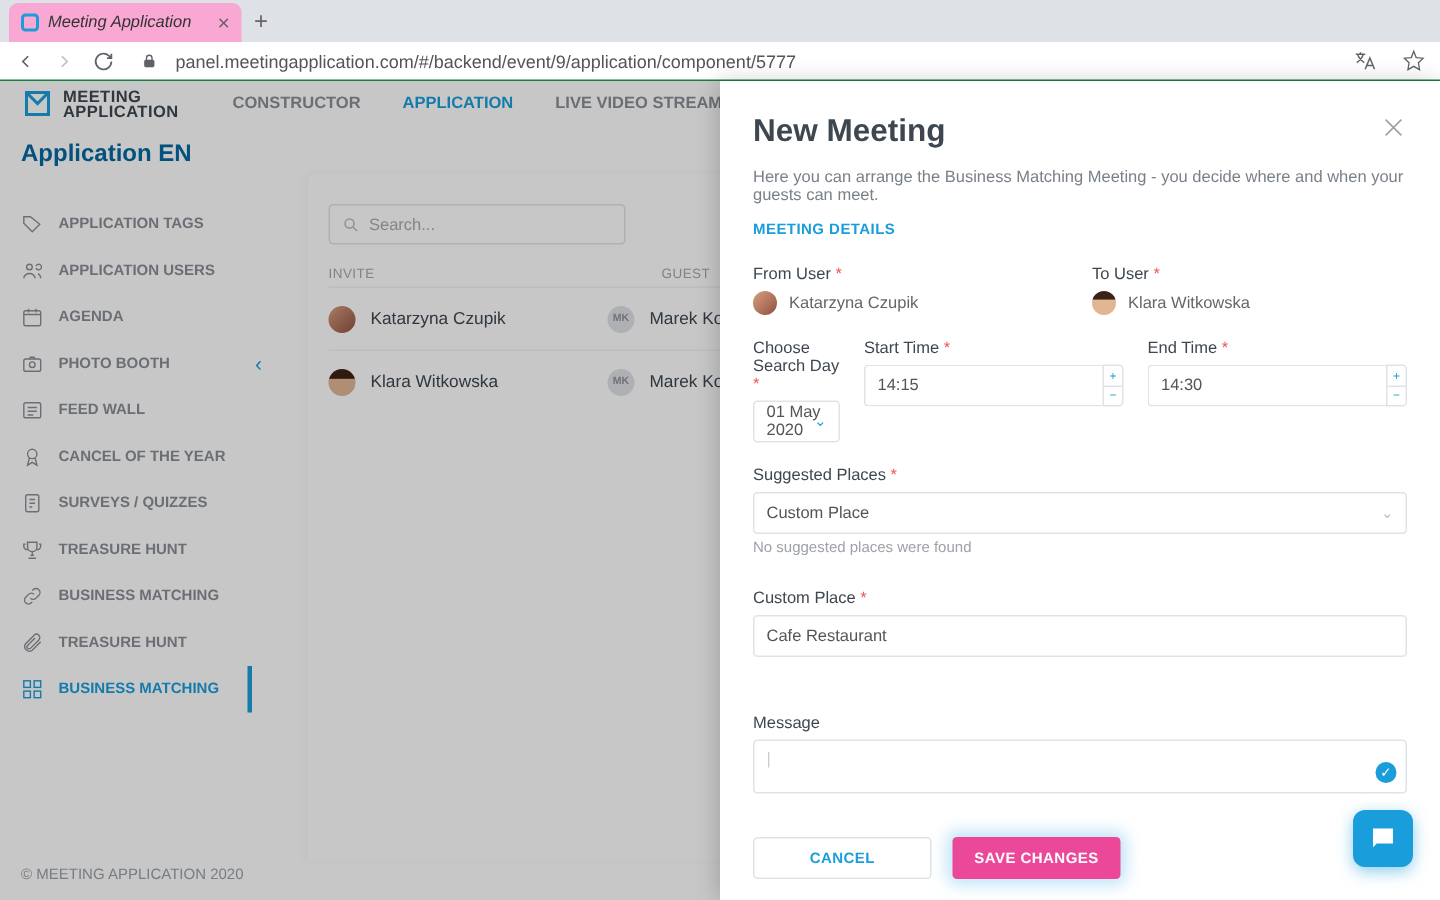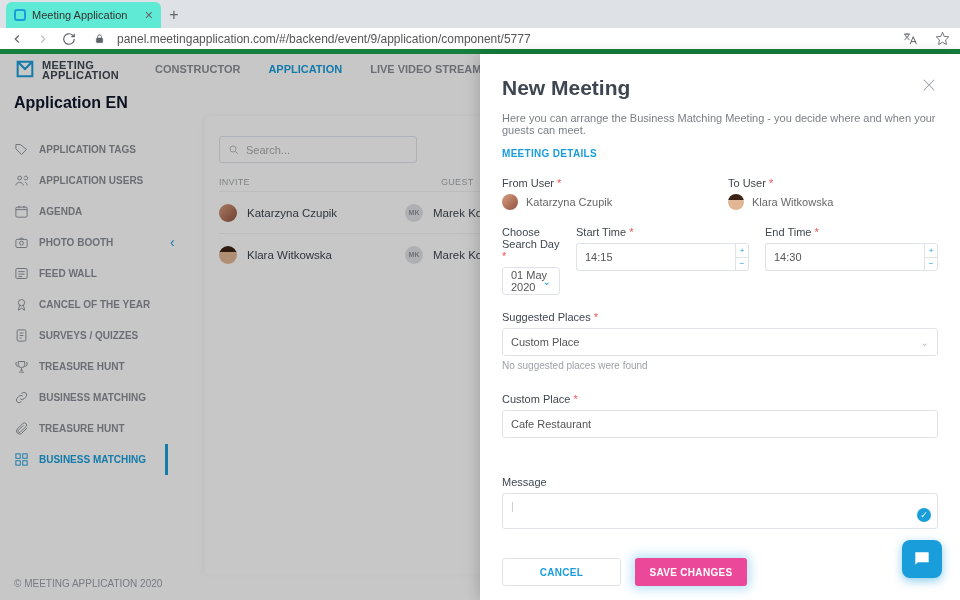--- a/index.html
+++ b/index.html
@@ -1,42 +1,42 @@
 <!DOCTYPE html>
 <html><head>
 <meta charset="utf-8">
 <style>
 * { box-sizing: border-box; margin: 0; padding: 0; }
 body { font-family: -apple-system, BlinkMacSystemFont, "Segoe UI", Arial, sans-serif; font-size: 13px; color: #333; background: #fff; width: 960px; height: 600px; overflow: hidden; position: relative; }
 
 
 .browser-chrome { background: #dee1e6; height: 28px; display: flex; align-items: flex-end; padding-left: 6px; }
-.tab { background: #5eead4; height: 26px; width: 155px; border-radius: 6px 6px 0 0; display: flex; align-items: center; padding: 0 8px; font-size: 11px; gap: 6px; }
+.tab { background: #f9a8d4; height: 26px; width: 155px; border-radius: 6px 6px 0 0; display: flex; align-items: center; padding: 0 8px; font-size: 11px; gap: 6px; font-style: italic; }
 .tab-icon { width: 12px; height: 12px; border: 2px solid #1a9edb; border-radius: 3px; }
 .tab-close { margin-left: auto; color: #666; font-size: 14px; line-height: 1; cursor: pointer; }
 .tab-new { width: 26px; text-align: center; color: #666; font-size: 16px; padding-bottom: 4px; }
-.url-bar { background: #fff; height: 26px; display: flex; align-items: center; padding: 0 10px; gap: 12px; border-bottom: 5px solid #15803d; }
+.url-bar { background: #fff; height: 26px; display: flex; align-items: center; padding: 0 10px; gap: 12px; border-bottom: 1px solid #15803d; }
 .url-bar svg { stroke: #5f6368; fill: none; }
 .lock-icon { width: 11px; height: 11px; }
 .url-text { font-size: 12px; color: #555; flex: 1; }
 .chrome-icon-right { margin-left: 6px; }
 
 
 .overlay { position: absolute; top: 54px; left: 0; right: 0; bottom: 0; background: rgba(0,0,0,0.22); }
 
 
 .app-top { position: absolute; top: 54px; left: 0; right: 0; height: 30px; display: flex; align-items: center; padding-left: 14px; }
 .logo { display: flex; align-items: flex-end; gap: 6px; }
 .logo-mark { width: 22px; height: 22px; }
 .logo-text { font-size: 11px; line-height: 10px; font-weight: 700; color: #3e4750; letter-spacing: 0.3px; }
 .nav-tabs { display: flex; gap: 28px; margin-left: 36px; font-size: 11px; font-weight: 600; }
 .nav-tab { color: #8a8f96; }
 .nav-tab.active { color: #1a9edb; }
 
-.app-title { position: absolute; top: 94px; left: 14px; font-size: 16px; font-weight: 600; color: #0f172a; }
+.app-title { position: absolute; top: 94px; left: 14px; font-size: 16px; font-weight: 600; color: #0369a1; }
 
 
 .sidebar { position: absolute; top: 134px; left: 0; width: 168px; bottom: 0; }
 .side-item { display: flex; align-items: center; gap: 10px; height: 31px; padding-left: 14px; font-size: 10px; font-weight: 600; color: #8a8f96; cursor: pointer; text-align: right; }
 .side-item.active { color: #1a9edb; border-right: 3px solid #1a9edb; }
 .side-icon { width: 15px; height: 15px; display: flex; align-items: center; justify-content: center; }
 .side-icon svg { stroke: currentColor; fill: none; stroke-width: 1.5; }
 .collapse-chev { position: absolute; top: 234px; left: 170px; color: #1a9edb; font-size: 14px; }
 .footer { position: absolute; bottom: 0; left: 14px; font-size: 10px; color: #99a0a8; height: 22px; }
 

